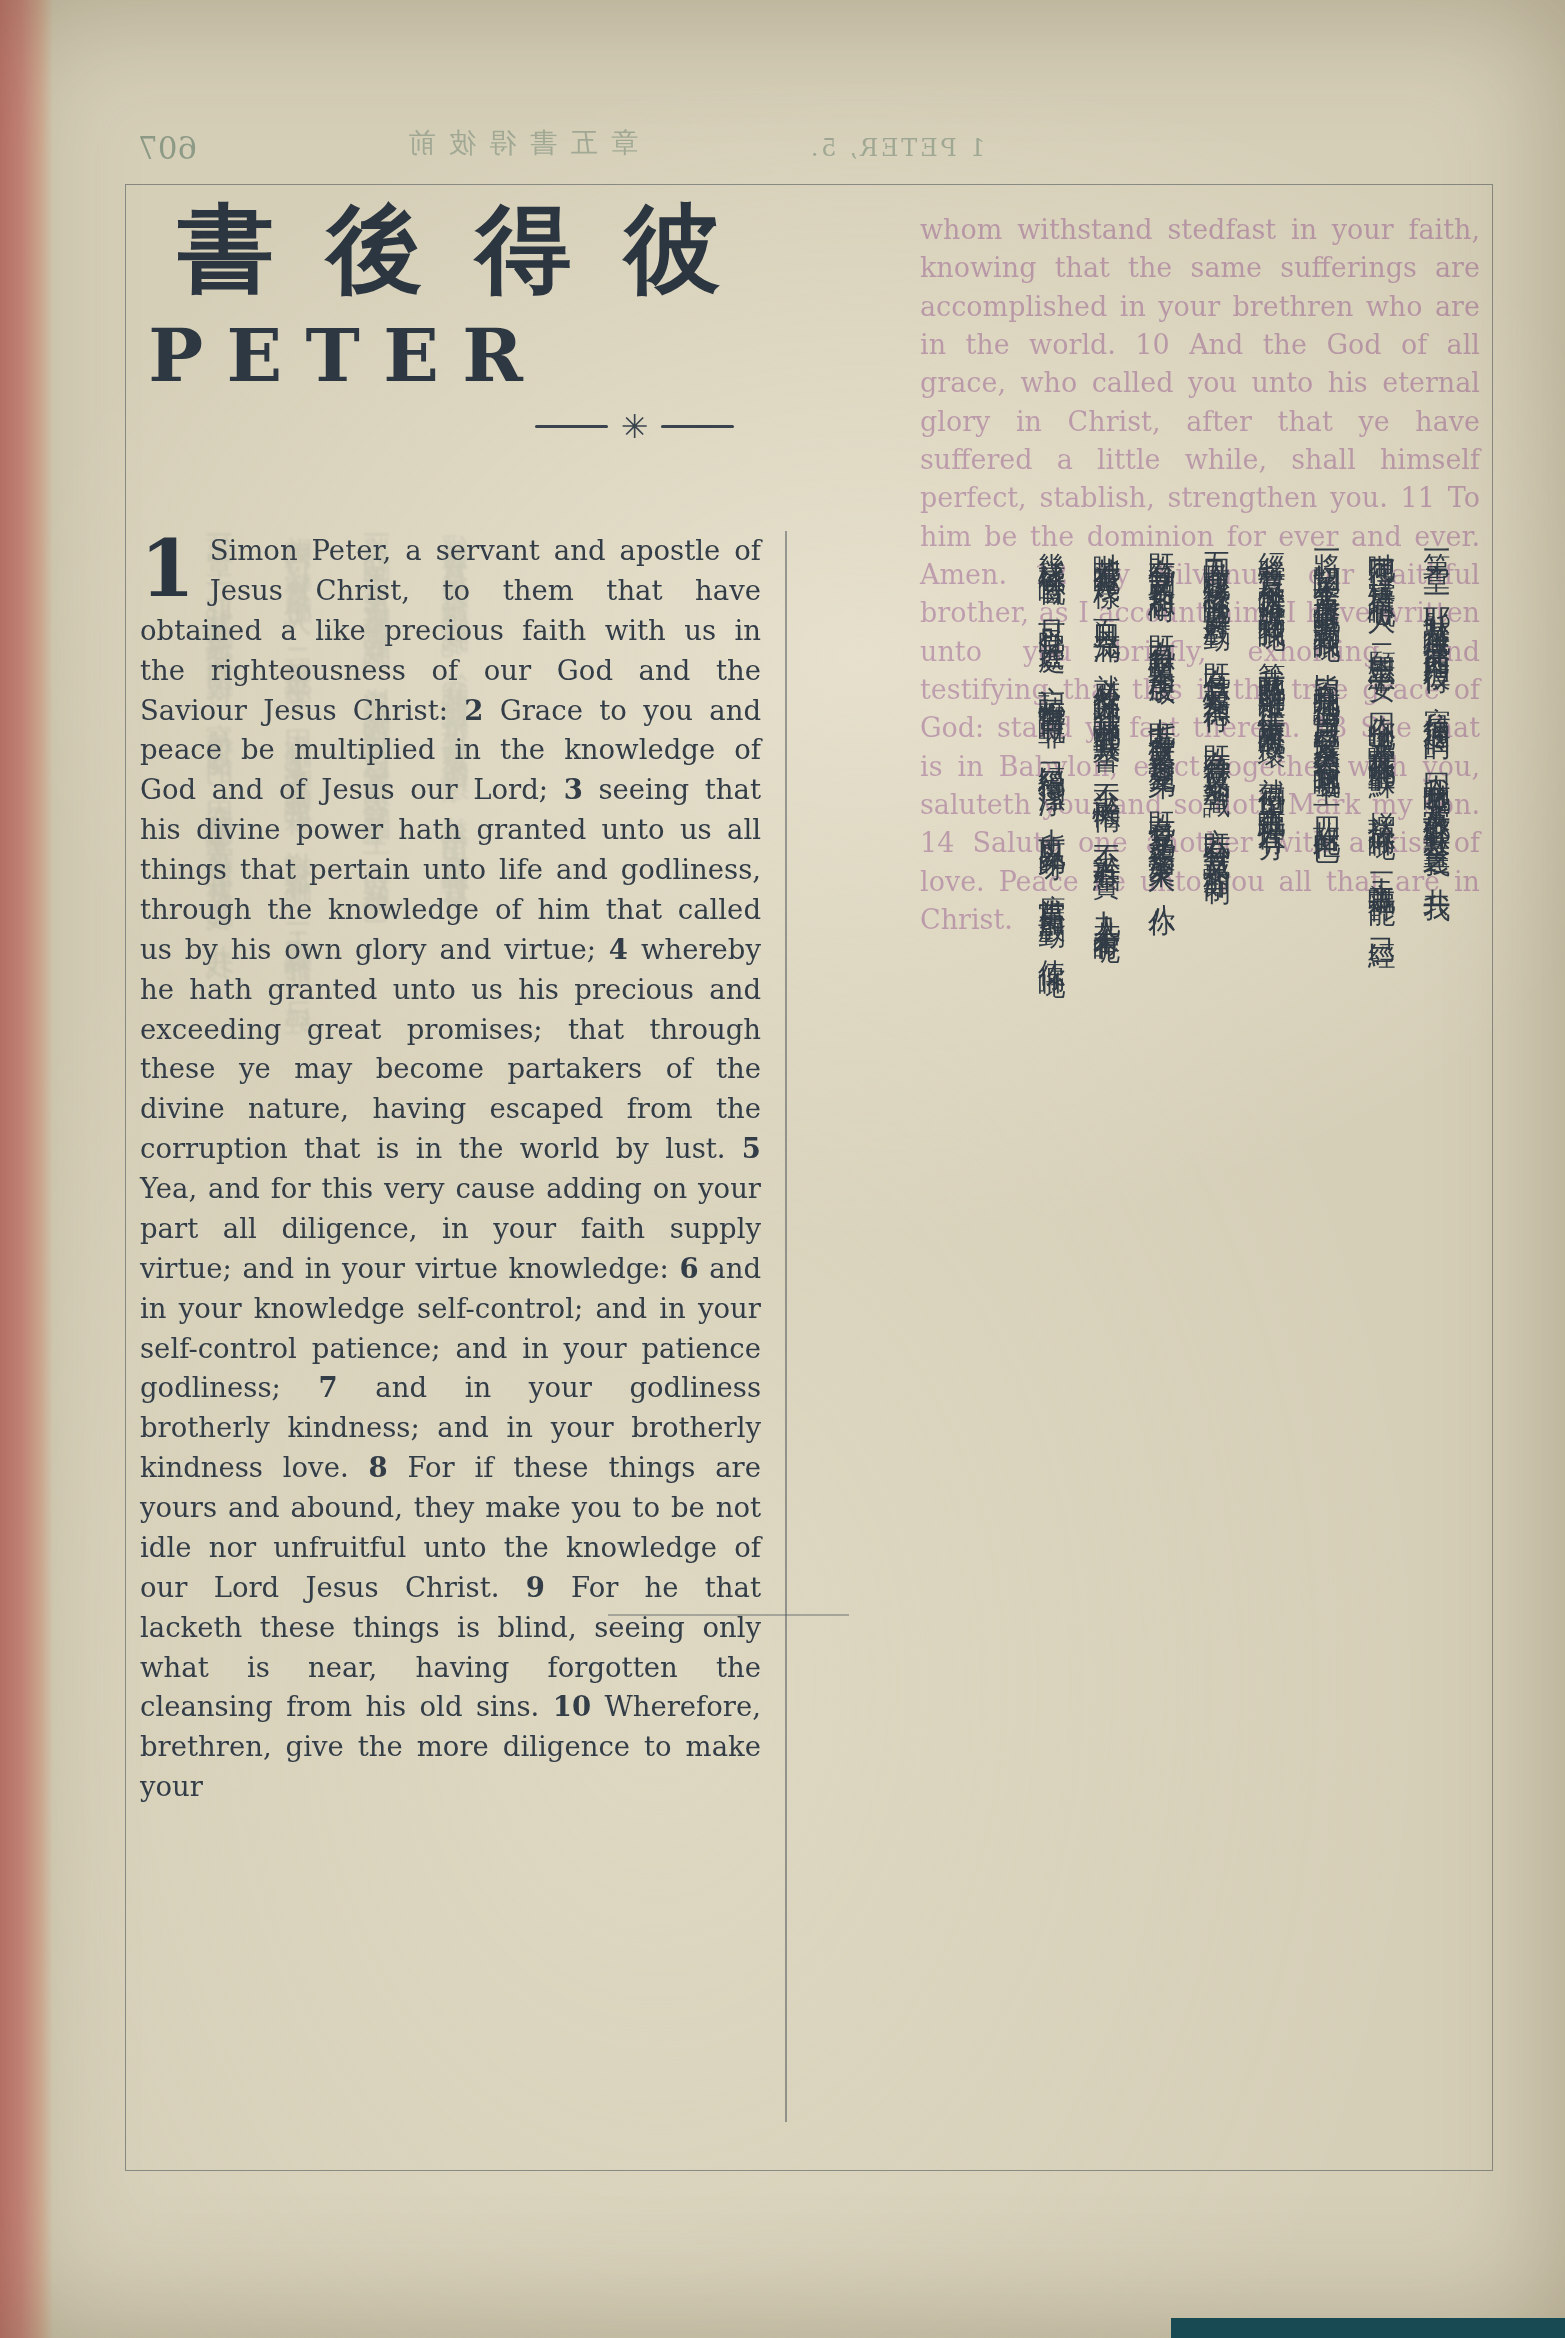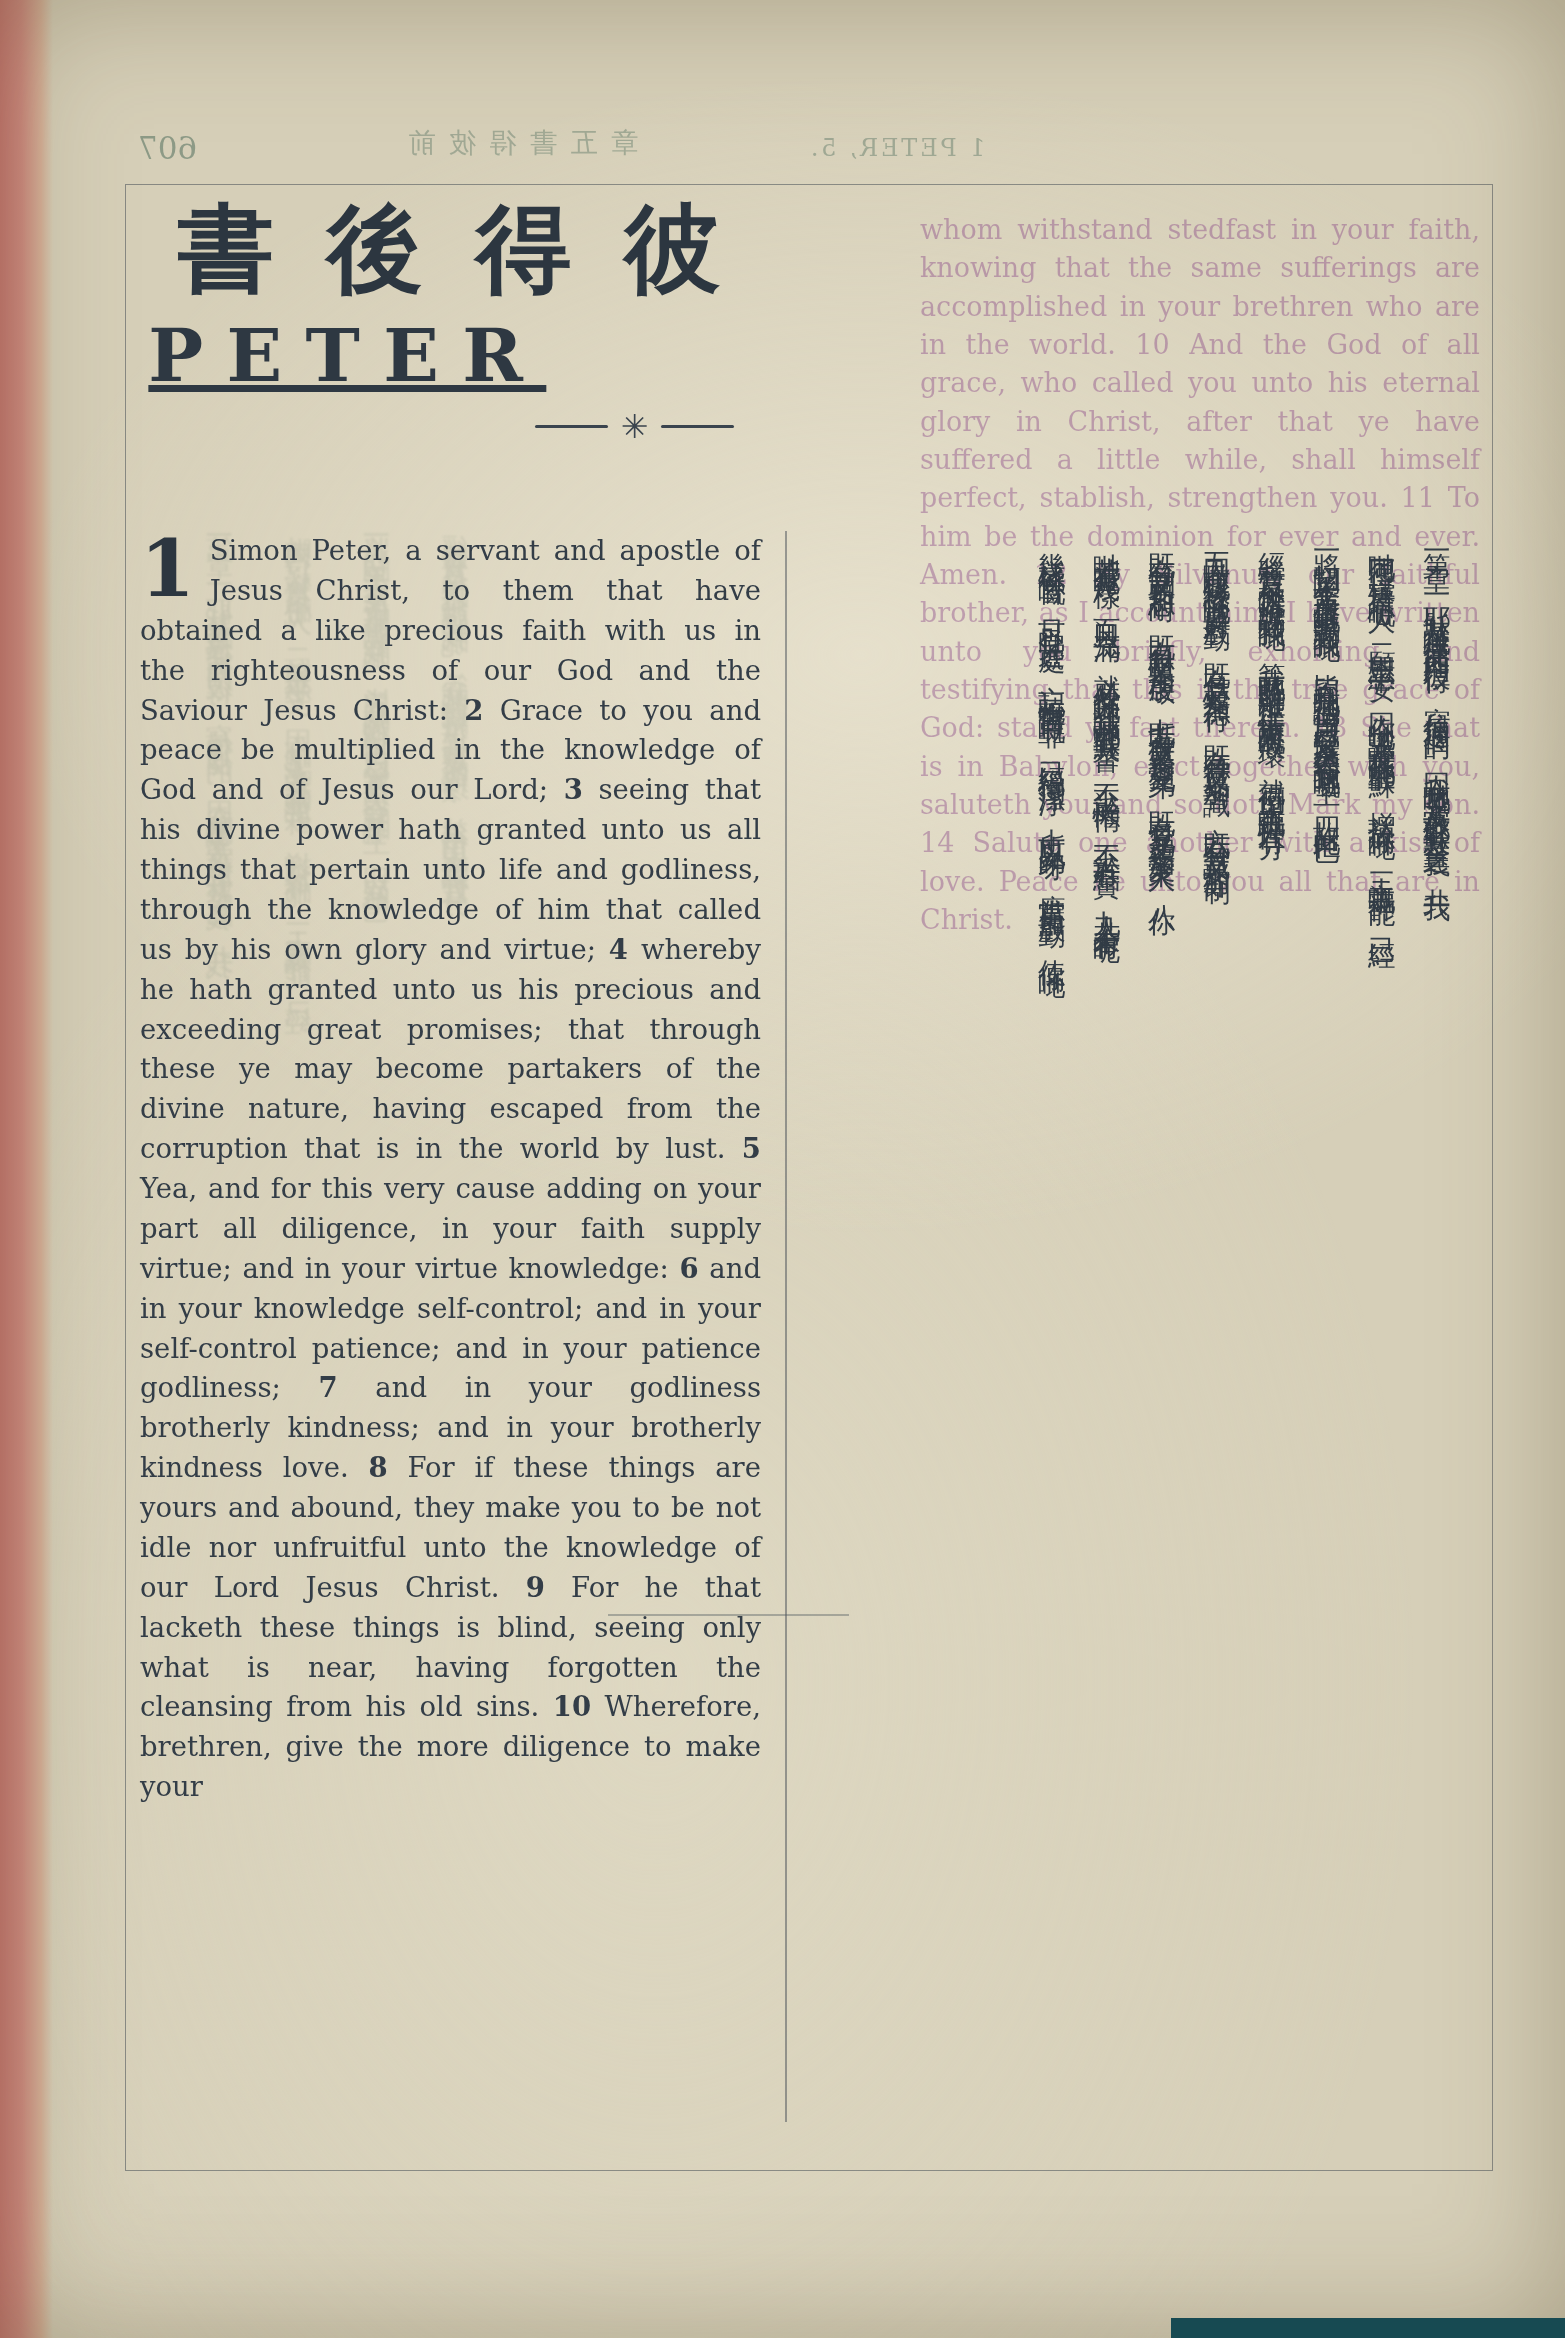--- a/index.html
+++ b/index.html
@@ -33,21 +33,21 @@
     opacity:.10;filter:blur(1px);transform:scaleX(-1);color:#3a564c;}
   .ghost-zh-col{font-size:27.5px;letter-spacing:7.3px;line-height:1;margin:0 51px;
     font-family:"DejaVu Sans",sans-serif;}
 
   
   .header-block{position:absolute;left:125px;top:201px;width:1019px;text-align:left;z-index:3;}
   .title-cjk{font-size:96px;font-weight:700;color:#2c3640;line-height:1;
     letter-spacing:.55em;padding-left:.55em;font-family:"DejaVu Sans",sans-serif;}
   .epistle-line{margin-top:42px;font-size:28.5px;font-weight:700;letter-spacing:.14em;color:#333d47;}
   .book-title{margin-top:22px;font-size:73px;font-weight:600;color:#2e3842;
-    letter-spacing:.32em;padding-left:.32em;line-height:1;text-decoration:underline;}
+    letter-spacing:.32em;padding-left:.32em;line-height:1;}
   .flourish{margin-top:18.4px;display:flex;align-items:center;justify-content:center;gap:13px;}
   .flourish .rule{width:73px;height:2.8px;background:#3a444e;border-radius:1.8px;}
   .flourish .star{font-size:33px;color:#3a444e;line-height:1;font-family:"DejaVu Sans",sans-serif;}
 
   
   .columns{position:absolute;left:140px;top:531px;width:1342px;height:1591px;display:flex;z-index:3;}
   .col-en{width:621px;padding-right:24px;font-size:27.5px;line-height:1.45;
     text-align:justify;word-spacing:1.8px;color:#333d47;}
   .dropcap{float:left;font-size:79px;line-height:64px;font-weight:700;
     margin:5.5px 14.7px 0 0;color:#2c3640;}

